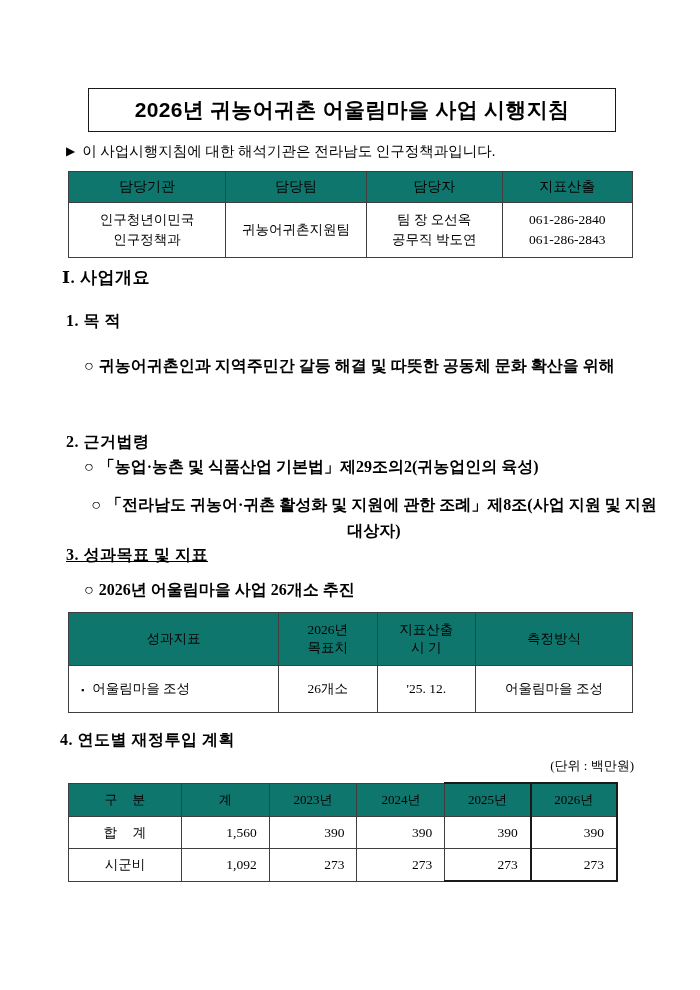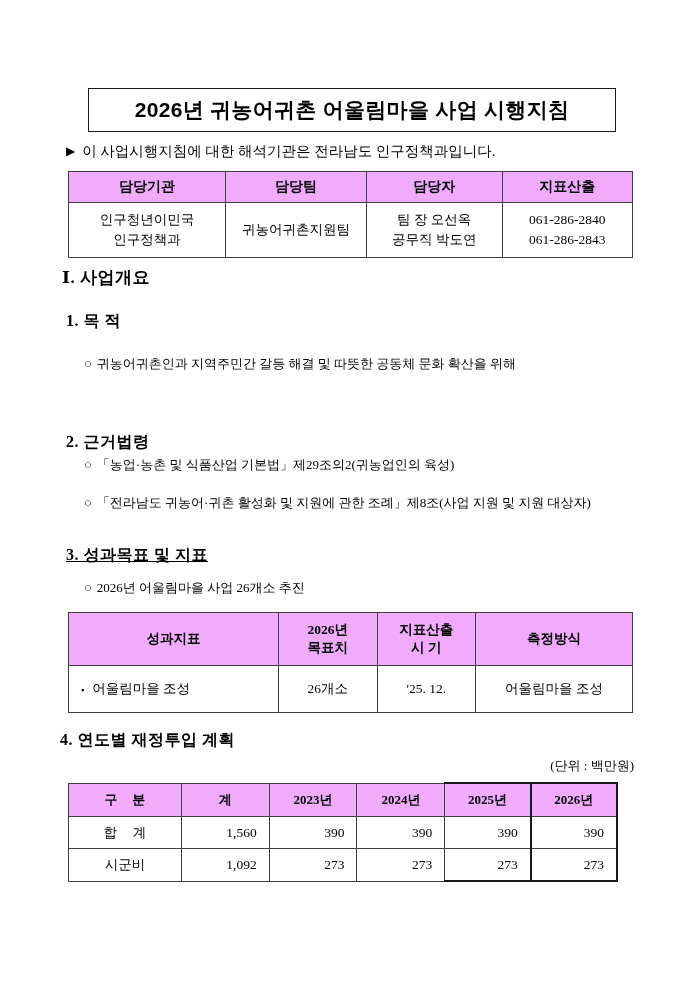--- a/index.html
+++ b/index.html
@@ -70,22 +70,22 @@
   }
   table.doc-table th,
   table.doc-table td {
     border: 1px solid #3f3f3f;
     text-align: center;
     vertical-align: middle;
     padding: 3px 4px;
     font-weight: normal;
   }
   table.doc-table th {
-    background: #f0abfc;
-    font-weight: bold;
+    background: #0f766e;
+    font-weight: normal;
   }
 
   
   #contact-table {
     left: 68px;
     top: 171px;
     width: 565px;
   }
   #contact-table th { height: 24px; font-size: 14px; }
   #contact-table td { height: 48px; line-height: 1.45; font-size: 13.5px; }
@@ -99,22 +99,23 @@
     letter-spacing: 0.5px;
   }
   .num-heading {
     position: absolute;
     font-size: 16px;
     font-weight: bold;
     letter-spacing: 0.5px;
   }
   .bullet-line {
     position: absolute;
-    font-size: 13px;
+    font-size: 16px;
     line-height: 1.62;
+    font-weight: bold;
   }
   .bullet-line .ob { margin-right: 5px; }
   .indent-2 { display: block; padding-left: 21px; }
 
   
   #perf-table {
     left: 68px;
     top: 612px;
     width: 565px;
   }
@@ -204,21 +205,21 @@
   <div class="bullet-line" style="left:84px; top:353px; width:560px;">
     <span class="ob">○</span><span>귀농어귀촌인과 지역주민간 갈등 해결 및 따뜻한 공동체 문화 확산을 위해</span>
   </div>
 
   <div class="num-heading" style="left:66px; top:432px;">2. 근거법령</div>
 
   <div class="bullet-line" style="left:84px; top:454px; width:570px;">
     <span class="ob">○</span><span>「농업·농촌 및 식품산업 기본법」제29조의2(귀농업인의 육성)</span>
   </div>
 
-  <div class="bullet-line" style="left:84px; top:492px; width:580px;">
+  <div class="bullet-line" style="left:84px; top:492px; width:580px;text-align:center;">
     <span class="ob">○</span><span>「전라남도 귀농어·귀촌 활성화 및 지원에 관한 조례」제8조(사업 지원 및 지원 대상자)</span>
   </div>
 
   <div class="num-heading" style="left:66px; top:545px;text-decoration:underline;">3. 성과목표 및 지표</div>
 
   <div class="bullet-line" style="left:84px; top:577px;">
     <span class="ob">○</span><span>2026년 어울림마을 사업 26개소 추진</span>
   </div>
 
   <table class="doc-table" id="perf-table">

